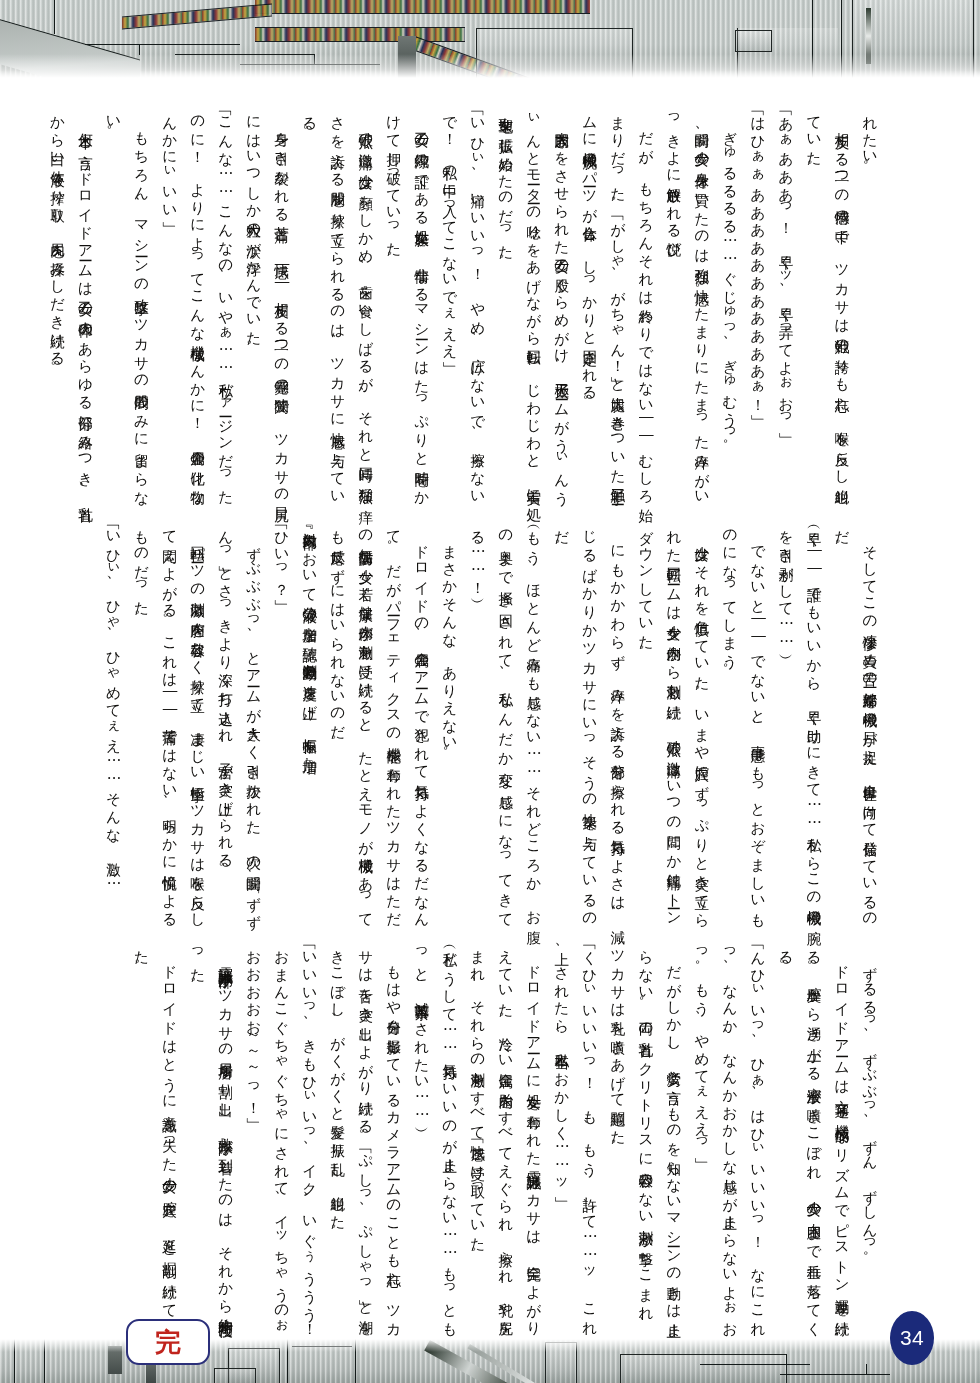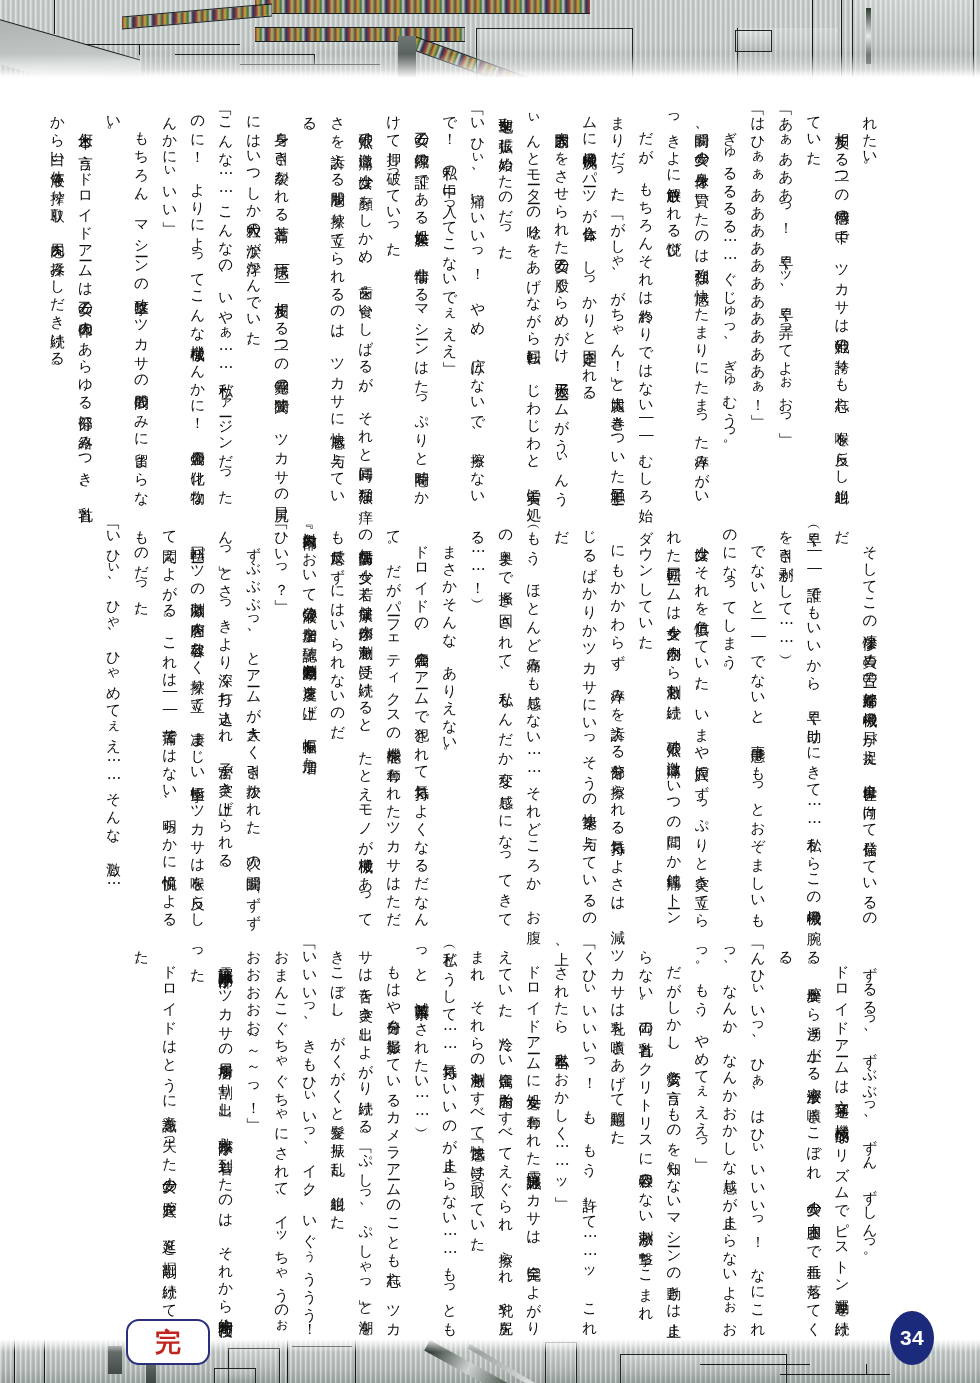--- a/index.html
+++ b/index.html
@@ -163,21 +163,21 @@
     border-radius: 50%;
     background: #1b2a7a;
     display: flex;
     align-items: center;
     justify-content: center;
     z-index: 5;
   }
   .page-number span {
     font-family: "Liberation Sans", sans-serif;
     font-size: 21px;
-    font-weight: 700;
+    font-weight: 400;
     color: #ffffff;
     letter-spacing: 0.02em;
   }
 </style>
 </head>
 <body>
 
 <div class="deco-band top">
   <div class="metal"></div>
 

